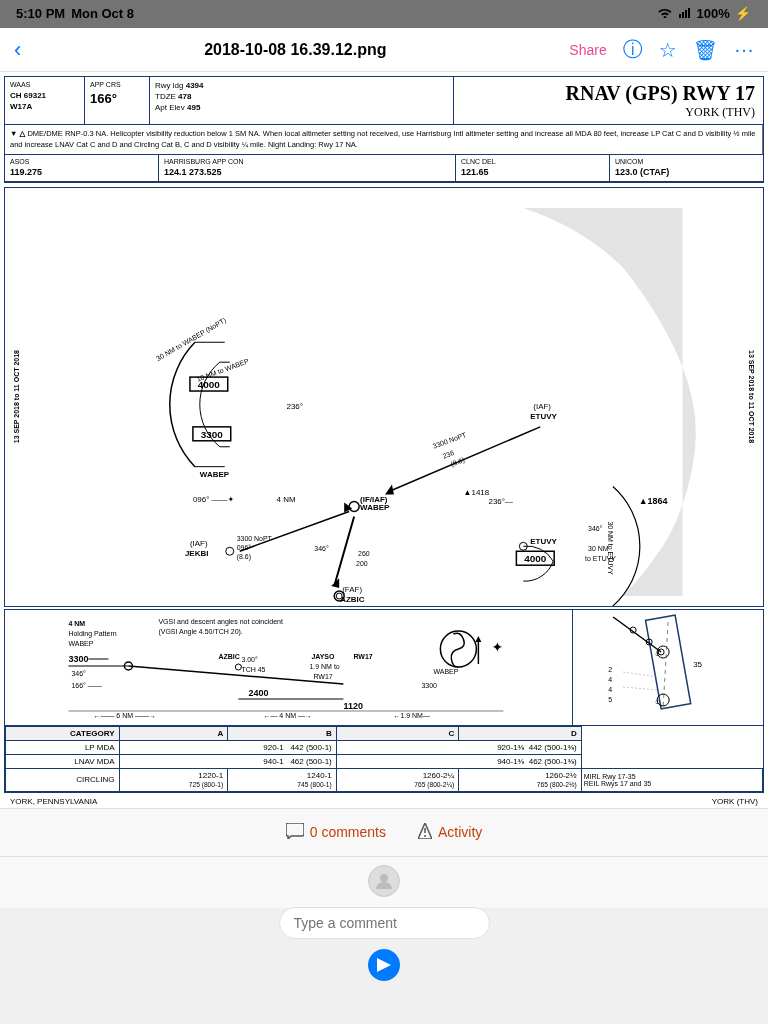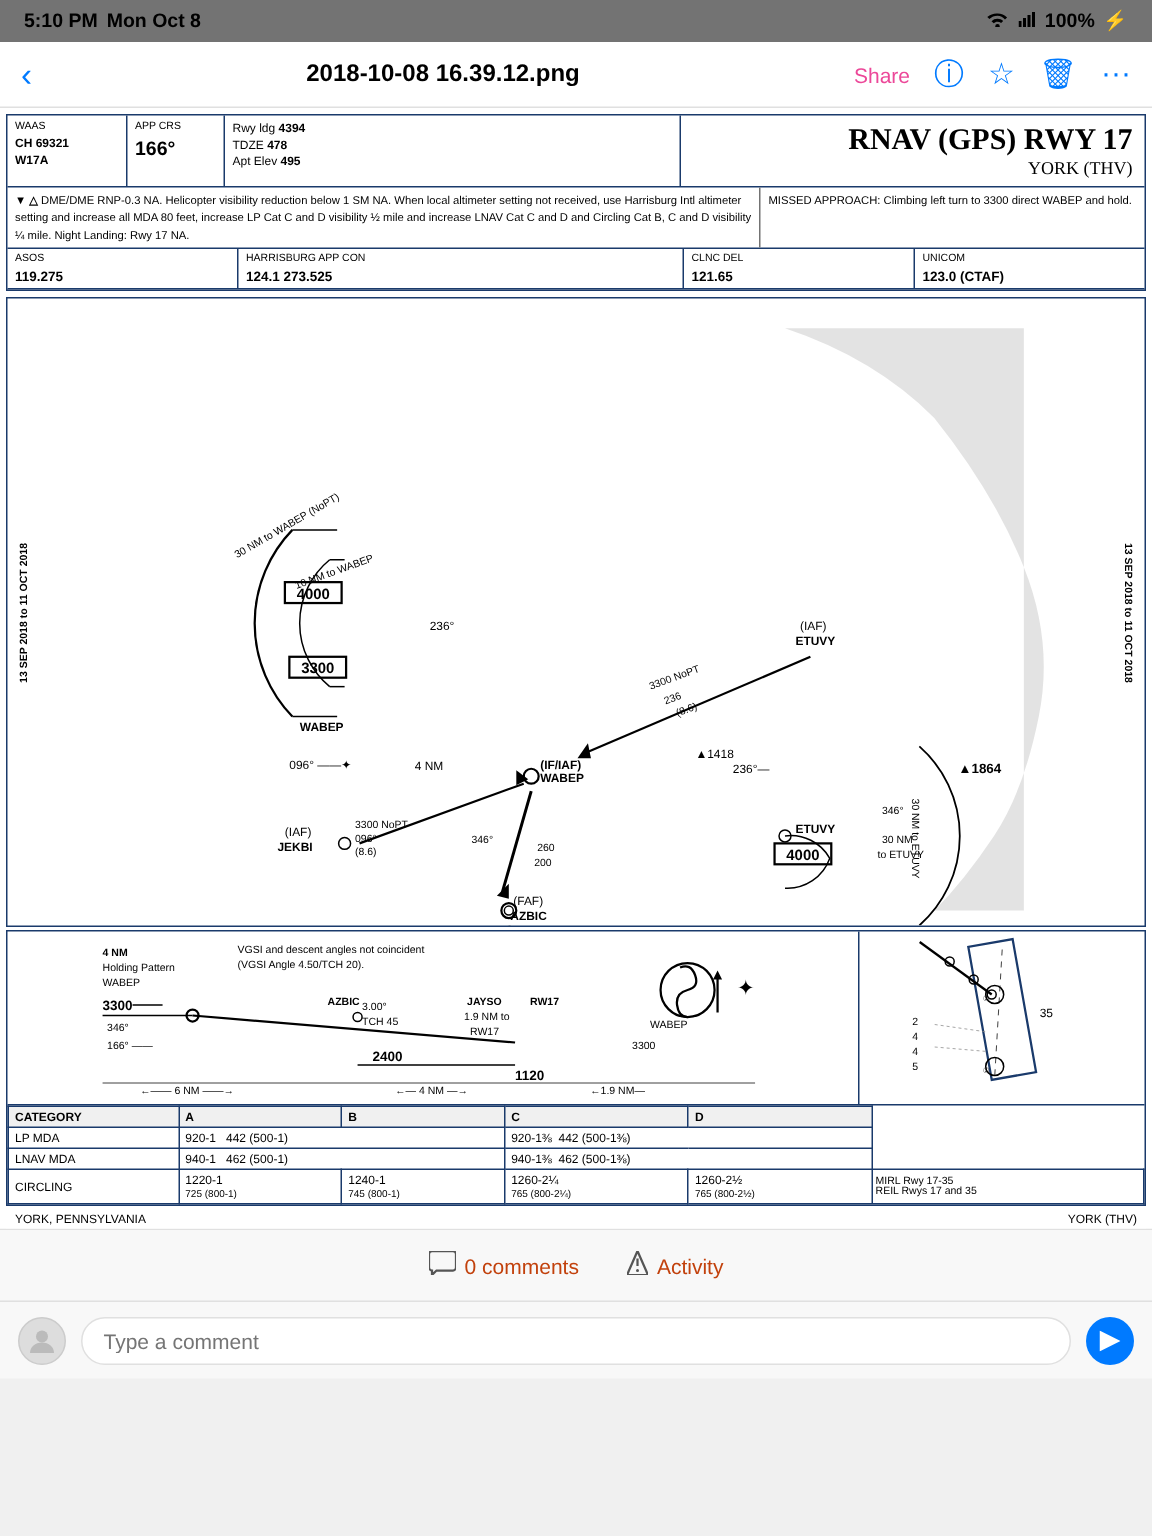--- a/index.html
+++ b/index.html
@@ -167,21 +167,21 @@
     
     .minimums-table {
       width: 100%;
       border-collapse: collapse;
       font-size: 8px;
     }
 
     .minimums-table td, .minimums-table th {
       border: 1px solid #1a3a6b;
       padding: 2px 4px;
-      text-align: left;
+      text-align: right;
     }
 
     .minimums-table .cat-header {
       font-weight: bold;
       background: #f0f0f0;
     }
 
     
     .comment-bar {
       background: #f8f8f8;
@@ -204,20 +204,21 @@
 
     
     .comment-input-bar {
       background: #f8f8f8;
       border-top: 1px solid #e0e0e0;
       padding: 8px 12px;
       display: flex;
       align-items: center;
       gap: 10px;
       height: 52px;
+      flex-direction: column;
     }
 
     .comment-avatar {
       width: 32px;
       height: 32px;
       border-radius: 50%;
       background: #ddd;
       display: flex;
       align-items: center;
       justify-content: center;
@@ -323,21 +324,20 @@
             <div class="chart-title">RNAV (GPS) RWY 17</div>
             <div class="chart-subtitle">YORK (THV)</div>
           </div>
         </div>
       </div>
       <div class="chart-notes-area">
         <div class="chart-notes-left">
           <span style="font-weight:bold;">▼ △</span>
           <span>DME/DME RNP-0.3 NA. Helicopter visibility reduction below 1 SM NA. When local altimeter setting not received, use Harrisburg Intl altimeter setting and increase all MDA 80 feet, increase LP Cat C and D visibility ½ mile and increase LNAV Cat C and D and Circling Cat B, C and D visibility ¼ mile. Night Landing: Rwy 17 NA.</span>
         </div>
-        <div class="chart-notes-right">MISSED APPROACH: Climbing left turn to 3300 direct WABEP and hold.</div>
       </div>
       <div class="chart-freq-row">
         <div class="chart-freq-cell">
           <div class="chart-freq-label">ASOS</div>
           <div class="chart-freq-value">119.275</div>
         </div>
         <div class="chart-freq-cell" style="flex:2;">
           <div class="chart-freq-label">HARRISBURG APP CON</div>
           <div class="chart-freq-value">124.1  273.525</div>
         </div>

